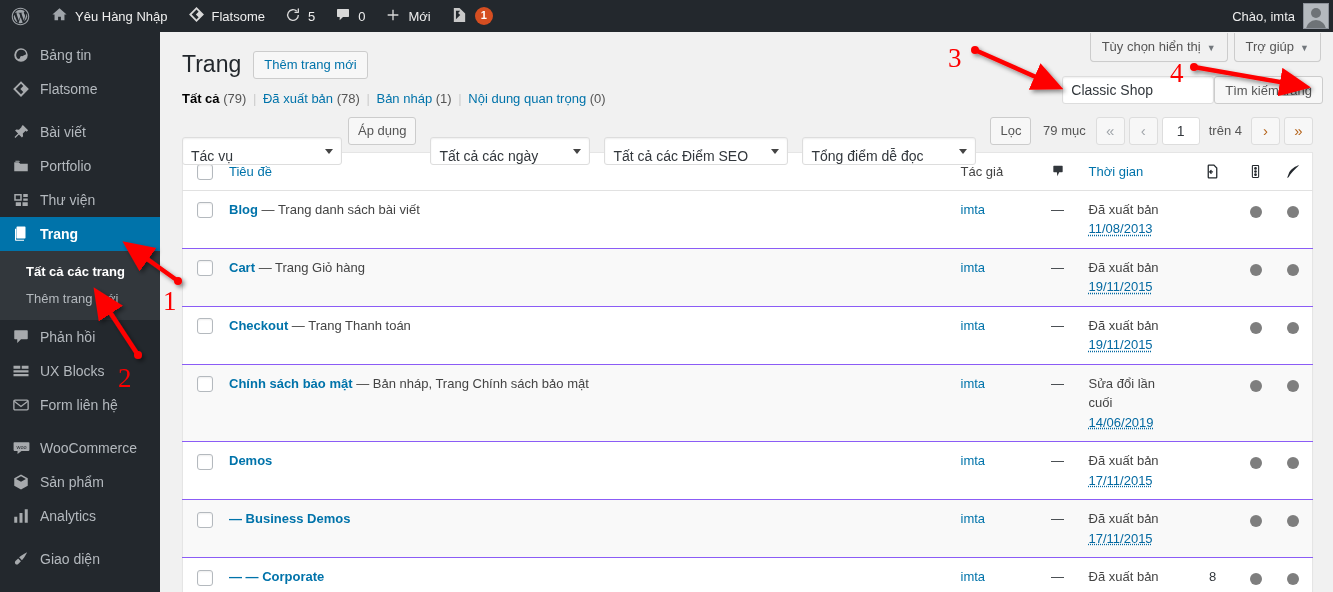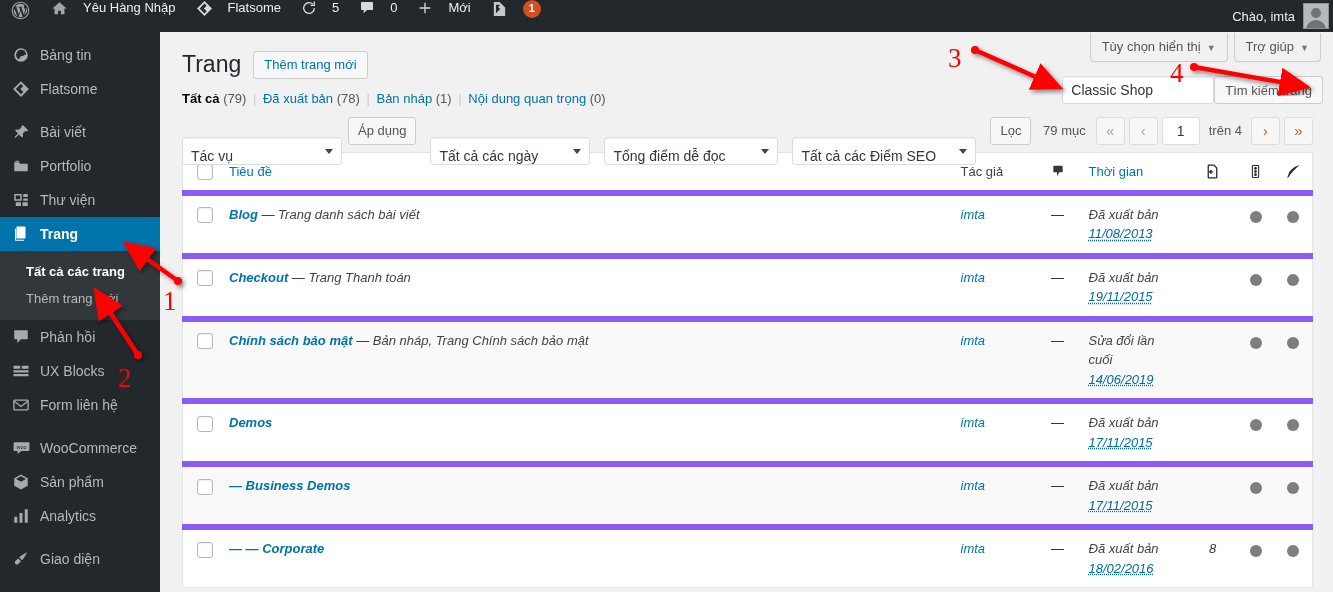--- a/index.html
+++ b/index.html
@@ -12,21 +12,21 @@
   .screen { position: relative; width: 1333px; height: 592px; overflow: hidden; }
 
   
   .adminbar {
     position: absolute; top: 0; left: 0; right: 0; height: 32px;
     background: #23282d; color: #eee;
     display: flex; align-items: center;
     font-size: 13px; z-index: 50;
   }
   .ab-item {
-    display: flex; gap: 15px;
+    display: flex; align-items: center; gap: 7px;
     height: 32px; padding: 0 10px; color: #eee; white-space: nowrap;
   }
   .ab-item .label { color: #eee; font-size: 13px; }
   .ab-spacer { flex: 1; }
   .ab-right { display: flex; align-items: center; height: 32px; padding-right: 4px; }
   .ab-greet { font-size: 13px; color: #eee; padding-right: 8px; }
   .ab-avatar {
     width: 26px; height: 26px; background: #b4b9be; border: 1px solid #8d929a;
     display: block; position: relative; overflow: hidden;
   }
@@ -172,21 +172,21 @@
     text-align: left; font-size: 13px; font-weight: 400; color: #0073aa;
     padding: 10px 8px; border-bottom: 1px solid #e1e1e1; vertical-align: middle;
     background: #fff; height: 38px;
   }
   .list-table tbody td {
     padding: 9px 8px; font-size: 13px; color: #32373c;
     vertical-align: top; line-height: 1.5;
   }
   .list-table tbody tr { background: #fff; }
   .list-table tbody tr.alt { background: #f9f9f9; }
-  .list-table tbody tr { border-top: 6px solid #8b5cf6; font-style: italic; }
+  .list-table tbody tr { border-top: 1px solid #8b5cf6; }
   .col-cb { width: 34px; padding-left: 14px !important; }
   .col-title { }
   .col-author { width: 82px; }
   .col-comments { width: 46px; text-align: center; }
   .col-date { width: 108px; margin-left: 23px; }
   .col-x1 { width: 48px; text-align: center; }
   .col-x2 { width: 38px; text-align: center; }
   .col-x3 { width: 38px; text-align: center; }
   .cb {
     width: 16px; height: 16px; border: 1px solid #b4b9be; background: #fff;
@@ -470,26 +470,26 @@
         <div class="tn-left">
           <div class="select" style="width:160px">
             <span>Tác vụ</span>
             <span class="caret"></span>
           </div>
           <button class="btn">Áp dụng</button>
           <div class="select" style="width:160px; margin-left:8px">
             <span>Tất cả các ngày</span>
             <span class="caret"></span>
           </div>
+          <div class="select" style="width:184px; margin-left:8px">
+            <span>Tất cả các Điểm SEO</span>
+            <span class="caret"></span>
+          </div>
           <div class="select" style="width:174px; margin-left:8px">
             <span>Tổng điểm dễ đọc</span>
-            <span class="caret"></span>
-          </div>
-          <div class="select" style="width:184px; margin-left:8px">
-            <span>Tất cả các Điểm SEO</span>
             <span class="caret"></span>
           </div>
           <button class="btn" style="margin-left:8px">Lọc</button>
         </div>
 
         <div class="tn-right">
           <span class="displaying-num">79 mục</span>
           <span class="pg-btn">«</span>
           <span class="pg-btn">‹</span>
           <span class="pg-cur">1</span>
@@ -550,20 +550,33 @@
         </thead>
         <tbody>
             <tr>
               <td class="col-cb"><span class="cb"></span></td>
               <td class="col-title row-title"><a href="#">Blog</a><span class="excerpt"> — Trang danh sách bài viết</span></td>
               <td class="col-author"><a href="#" class="author-link">imta</a></td>
               <td class="col-comments dash">—</td>
               <td class="col-date">
                 <span class="date-status">Đã xuất bản</span>
                 <span class="date-val">11/08/2013</span>
+              </td>
+              <td class="col-x1"></td>
+              <td class="col-x2"><span class="dot"></span></td>
+              <td class="col-x3"><span class="dot"></span></td>
+            </tr>
+            <tr class="alt">
+              <td class="col-cb"><span class="cb"></span></td>
+              <td class="col-title row-title"><a href="#">Cart</a><span class="excerpt"> — Trang Giỏ hàng</span></td>
+              <td class="col-author"><a href="#" class="author-link">imta</a></td>
+              <td class="col-comments dash">—</td>
+              <td class="col-date">
+                <span class="date-status">Đã xuất bản</span>
+                <span class="date-val">19/11/2015</span>
               </td>
               <td class="col-x1"></td>
               <td class="col-x2"><span class="dot"></span></td>
               <td class="col-x3"><span class="dot"></span></td>
             </tr>
             <tr>
               <td class="col-cb"><span class="cb"></span></td>
               <td class="col-title row-title"><a href="#">Checkout</a><span class="excerpt"> — Trang Thanh toán</span></td>
               <td class="col-author"><a href="#" class="author-link">imta</a></td>
               <td class="col-comments dash">—</td>

